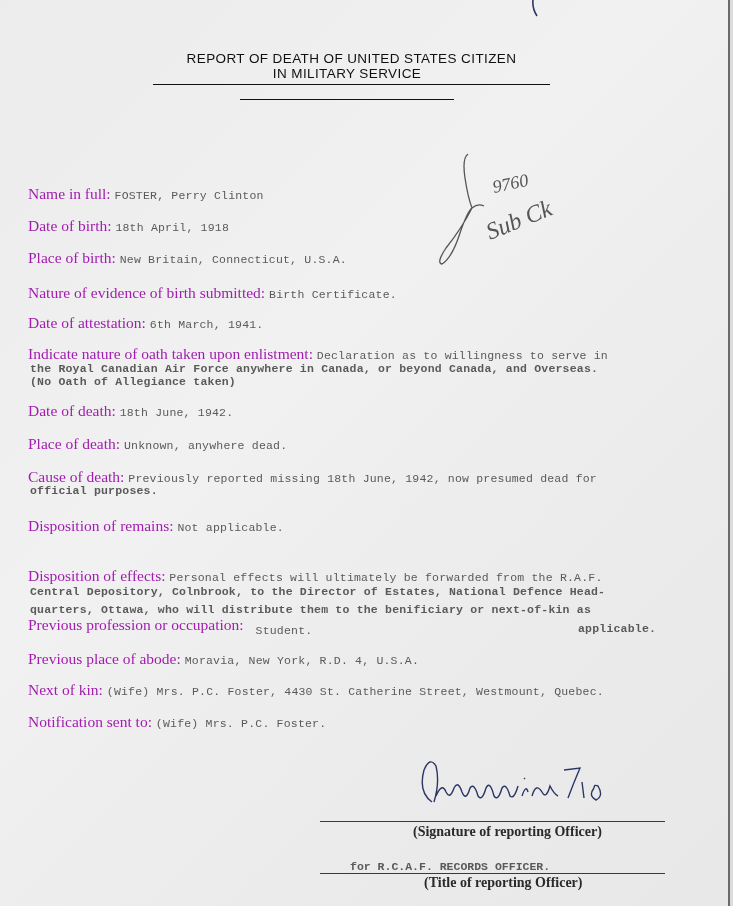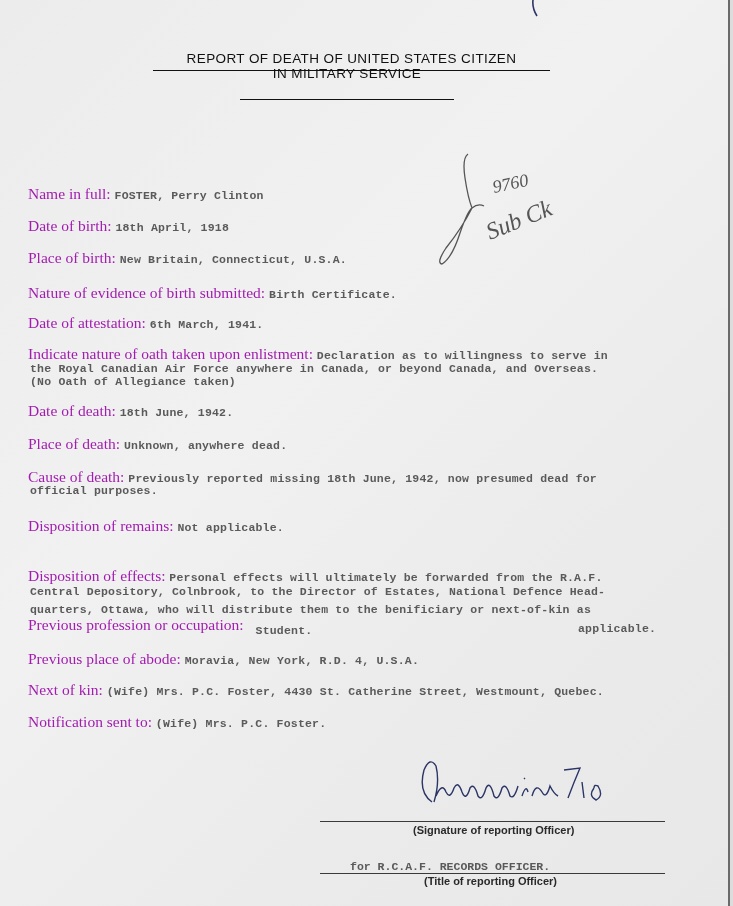--- a/index.html
+++ b/index.html
@@ -20,38 +20,38 @@
   }
   .edge2 {
     position: absolute; left: 730px; top: 0; width: 3px; height: 906px;
     background: #dcdcdc;
   }
   .title {
     position: absolute; font-family: "Liberation Sans", sans-serif;
     font-size: 13.5px; letter-spacing: 0.4px; color: #111;
     text-align: center; white-space: nowrap;
   }
-  .title1 { left: 153px; top: 51px; width: 397px; border-bottom: 1.5px solid #111; padding-bottom: 4px; }
+  .title1 { left: 153px; top: 51px; width: 397px; border-bottom: 1.5px solid #111; padding-bottom: 18px; }
   .title2 { left: 240px; top: 66px; width: 214px; border-bottom: 1.5px solid #111; padding-bottom: 18px; }
   .field { position: absolute; left: 28px; font-size: 15.5px; white-space: nowrap; }
   .label { color: #a21caf; }
   .val {
-    font-family: "Liberation Mono", monospace; font-weight: bold;
+    font-family: "Liberation Mono", monospace; font-weight: normal;
     font-size: 11.5px; color: #5a5a5a; letter-spacing: 0.2px;
   }
   .cont {
     position: absolute; left: 30px; font-family: "Liberation Mono", monospace;
     font-weight: bold; font-size: 11.5px; color: #5a5a5a; white-space: nowrap;
     letter-spacing: 0.2px;
   }
   .hand { position: absolute; }
   .sigline { position: absolute; height: 0; border-top: 1px solid #3a3a3a; }
   .caption {
-    position: absolute; font-family: Liberation Sans, sans-serif; font-weight: bold;
-    font-size: 11px; color: #2a2a2a; white-space: nowrap;
+    position: absolute; font-family: Liberation Serif, serif; font-weight: bold;
+    font-size: 14px; color: #2a2a2a; white-space: nowrap;
   }
   .typed-title {
     position: absolute; font-family: "Liberation Mono", monospace; font-weight: bold;
     font-size: 11.5px; color: #5a5a5a; white-space: nowrap;
   }
 </style>
 </head>
 <body>
 
 <div class="page"></div>

